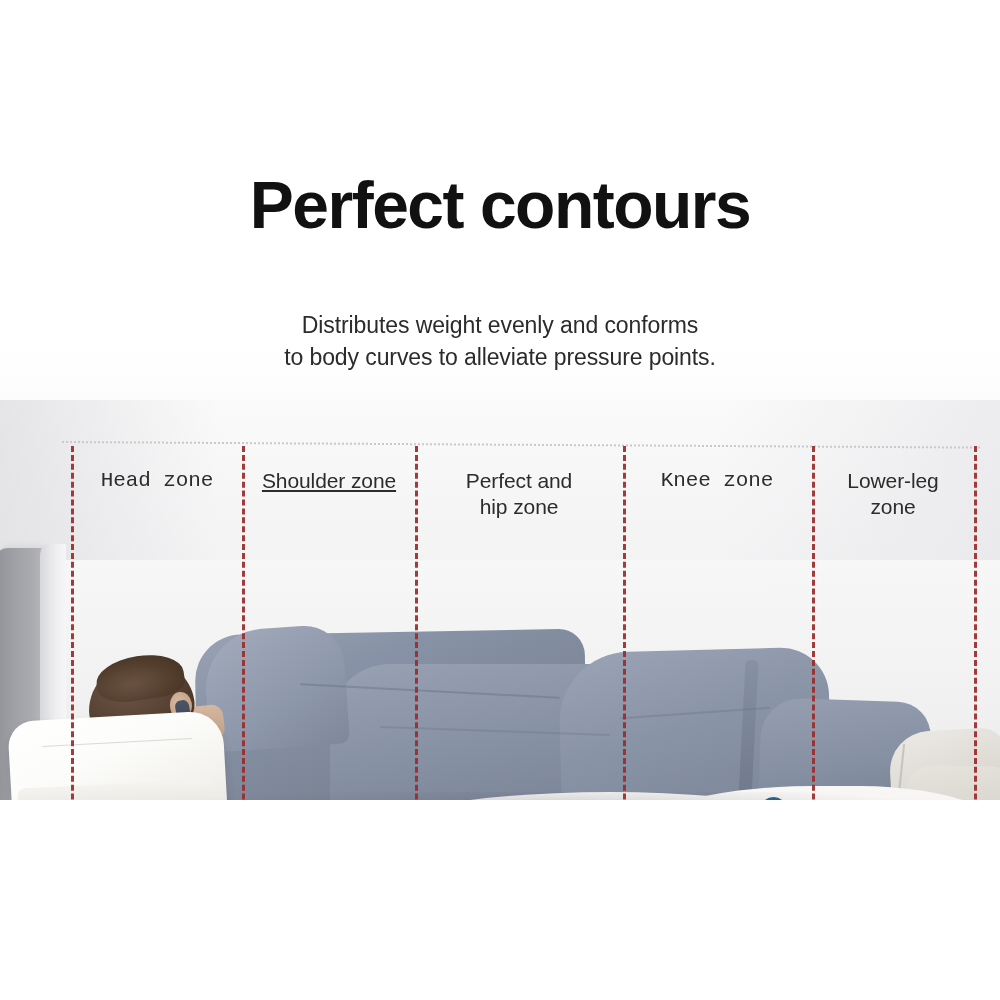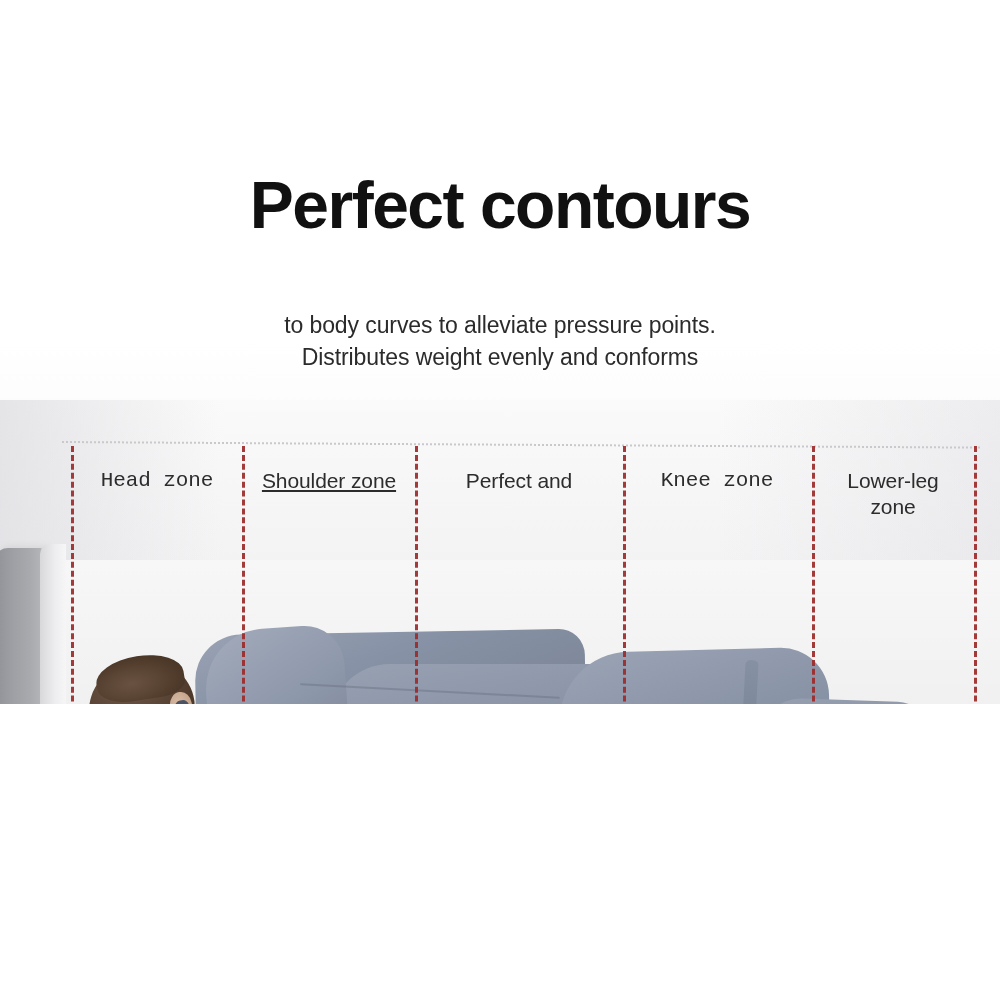--- a/index.html
+++ b/index.html
@@ -2,21 +2,21 @@
 <html><head>
 <meta charset="utf-8">
 <style>
   html,body{margin:0;padding:0;}
   body{
     width:1000px;height:1000px;overflow:hidden;
     background:#ffffff;
     font-family:"Liberation Sans", sans-serif;
     -webkit-font-smoothing:antialiased;
   }
-  #stage{position:relative;width:1000px;height:704px;background:#22c55e;overflow:hidden;}
+  #stage{position:relative;width:1000px;height:800px;background:#22c55e;overflow:hidden;}
 
   
   #scene{position:absolute;left:0;top:0;width:1000px;height:945px;overflow:hidden;
     background:linear-gradient(180deg,#ffffff 0%,#ffffff 36%,#fbfbfb 46%,#f2f2f3 62%,#ececed 74%,#e9e9ea 82%,#ffffff 82.5%);
   }
   
   .wall{position:absolute;left:0;top:400px;width:1000px;height:460px;
     background:linear-gradient(180deg,#fafafa 0%,#f4f4f5 30%,#eeeef0 62%,#e6e6e8 100%);}
   .wall-shade{position:absolute;left:0;top:400px;width:1000px;height:460px;
     background:linear-gradient(90deg,rgba(222,222,226,.75) 0%,rgba(255,255,255,0) 22%,rgba(255,255,255,0) 72%,rgba(226,226,230,.55) 100%);}
@@ -194,42 +194,43 @@
         <div class="seam" style="left: 632px;"></div>
         <div class="seam" style="left: 732px;"></div>
         <div class="seam" style="left: 832px;"></div>
         <div class="seam" style="left: 916px;"></div>
       </div>
     <div class="mattress-shadow"></div>
   </div>
 
   <div class="heading">Perfect contours</div>
   <div class="bodycopy">
+    <div>Distributes weight evenly and conforms</div>
     <div>to body curves to alleviate pressure points.</div>
-    <div>Distributes weight evenly and conforms</div>
   </div>
 
   <div class="hrule" style="left: 62px; top: 441px; width: 918px;"></div>
   <div id="dividers">
       <div class="vline" style="left: 71px;"></div>
       <div class="vline" style="left: 242px;"></div>
       <div class="vline" style="left: 415px;"></div>
       <div class="vline" style="left: 623px;"></div>
       <div class="vline" style="left: 812px;"></div>
       <div class="vline" style="left: 974px;"></div>
     </div>
   <div id="zonelabels">
       <div class="zlabel" style="left: 77px; width: 160px; font-family: Liberation Mono, monospace;">
         <div>Head zone</div>
       </div>
       <div class="zlabel" style="left: 239px; width: 180px; text-decoration: underline;">
         <div>Shoulder zone</div>
       </div>
       <div class="zlabel" style="left: 419px; width: 200px;">
         <div>Perfect and</div>
+        <div>hip zone</div>
       </div>
       <div class="zlabel" style="left: 632px; width: 170px; font-family: Liberation Mono, monospace;">
         <div>Knee zone</div>
       </div>
       <div class="zlabel" style="left: 813px; width: 160px;">
         <div>Lower-leg</div>
         <div>zone</div>
       </div>
     </div>
 

